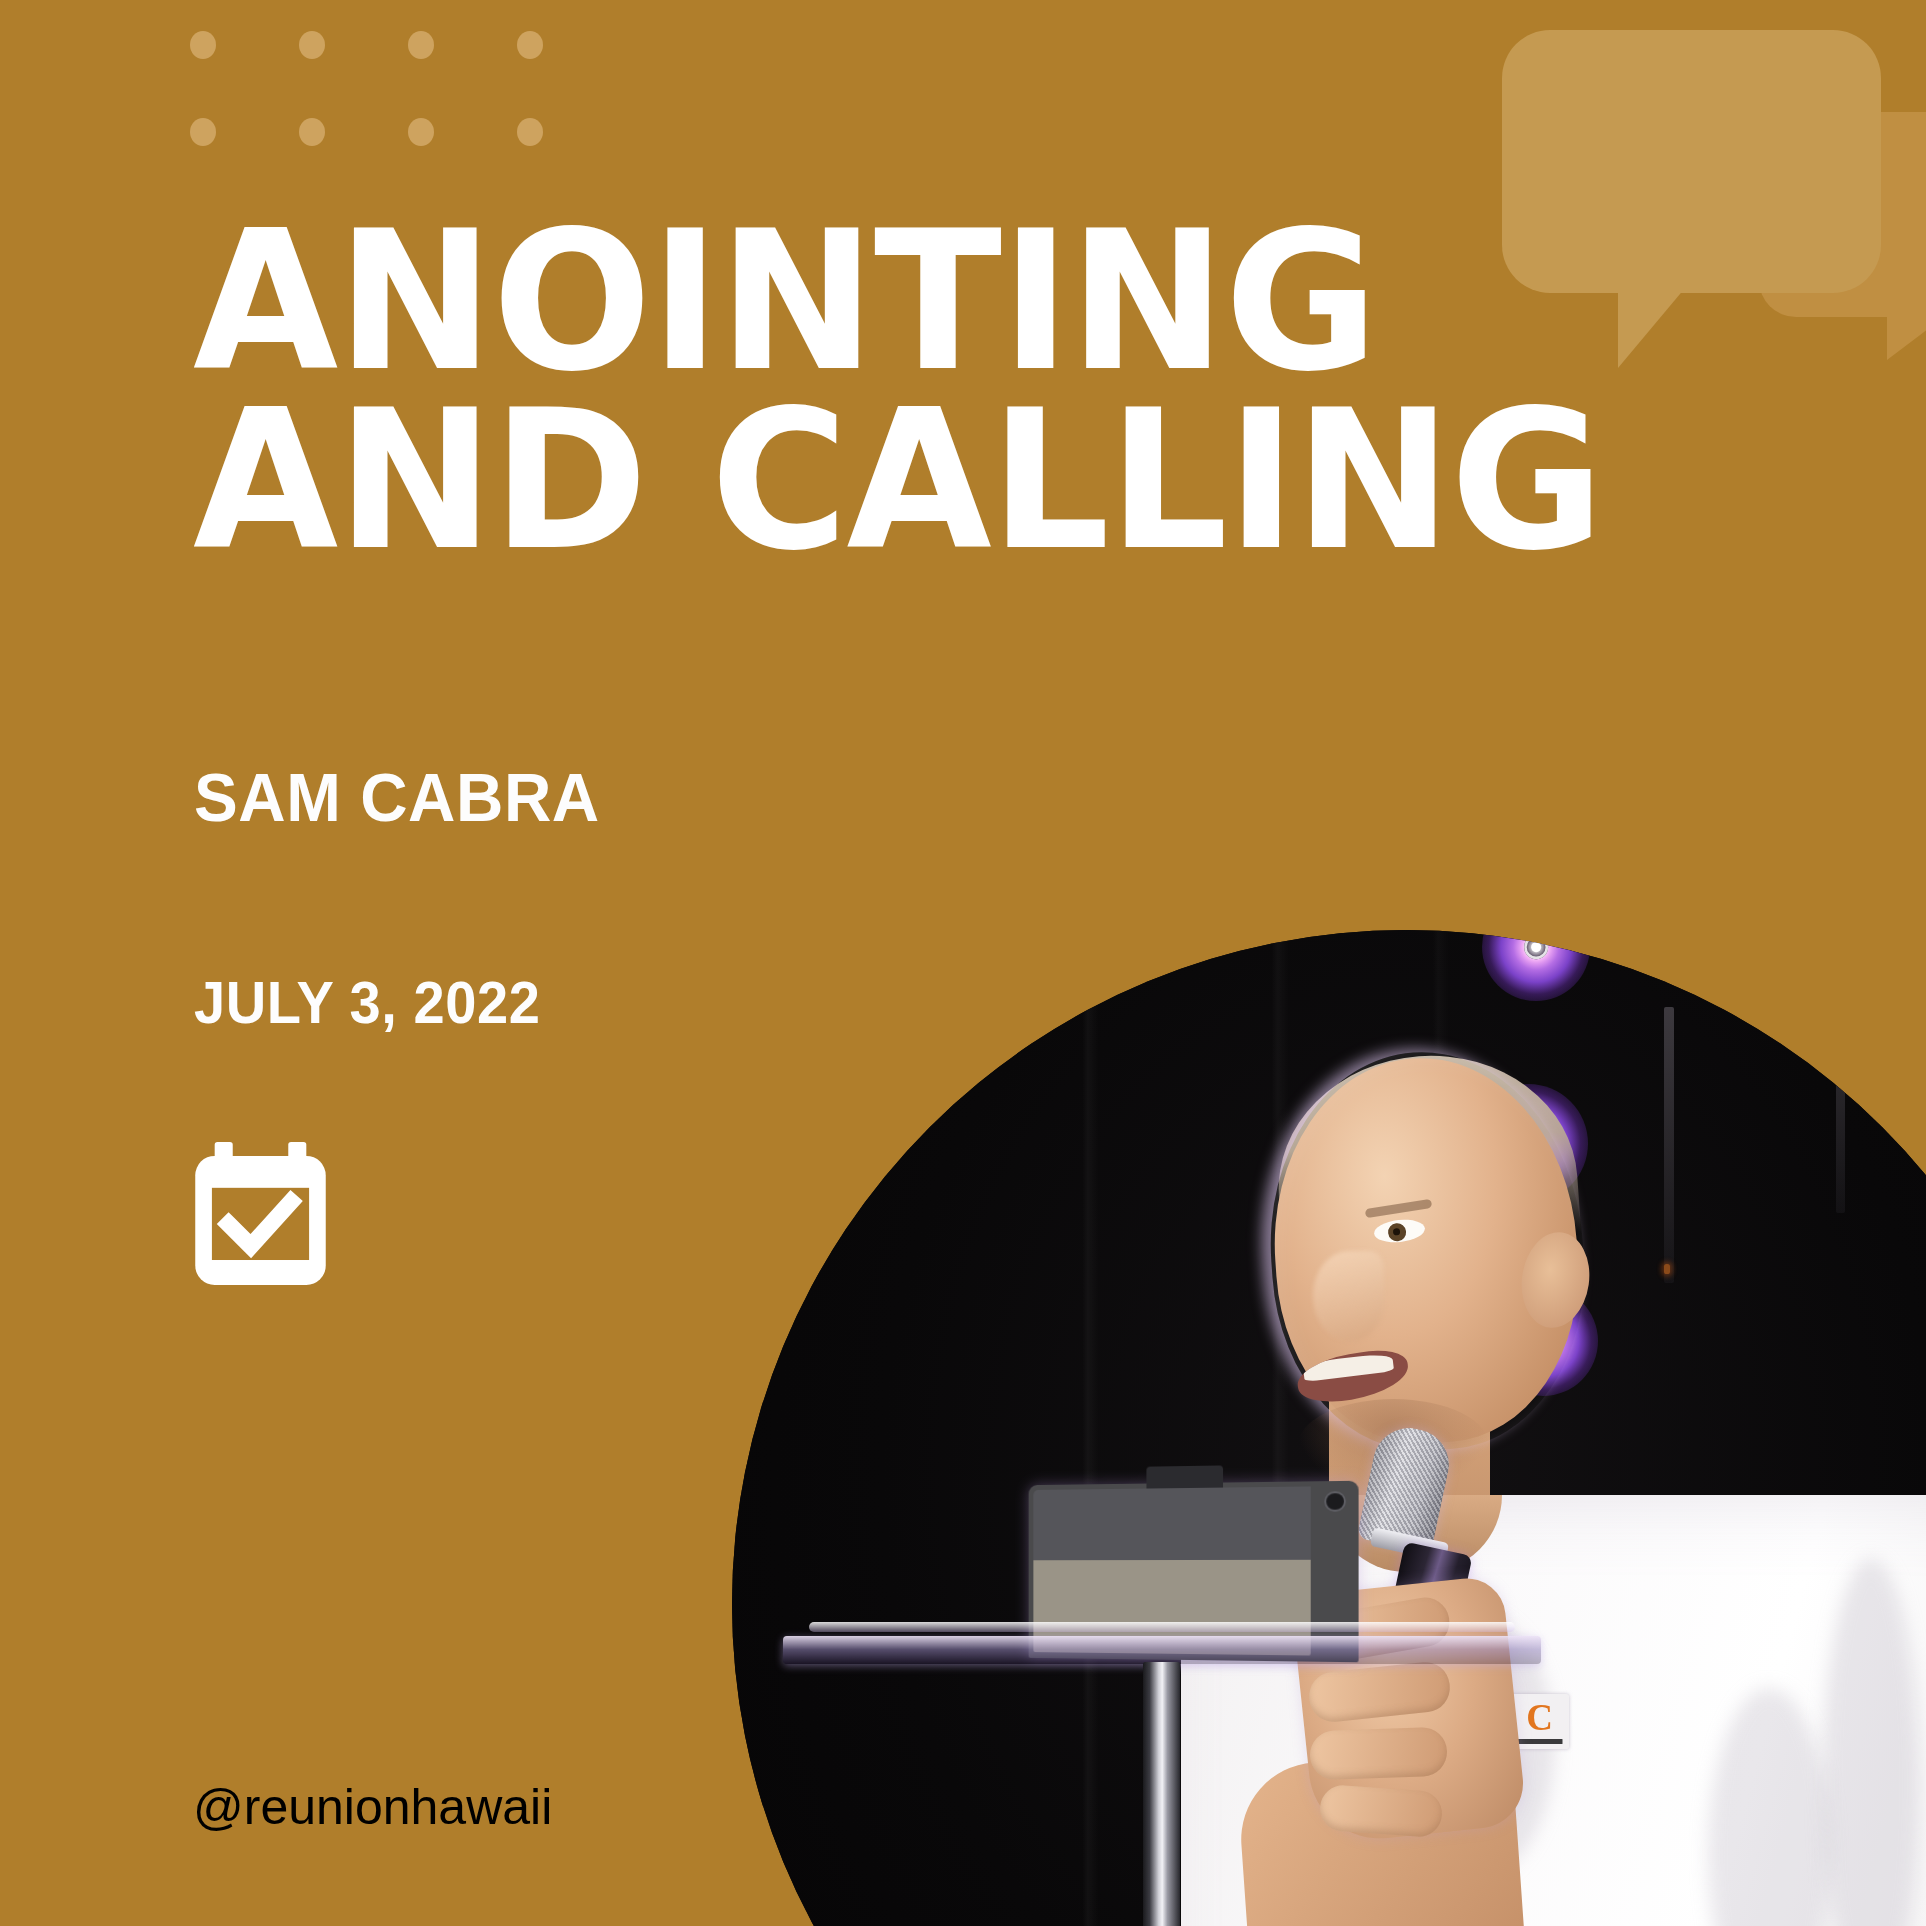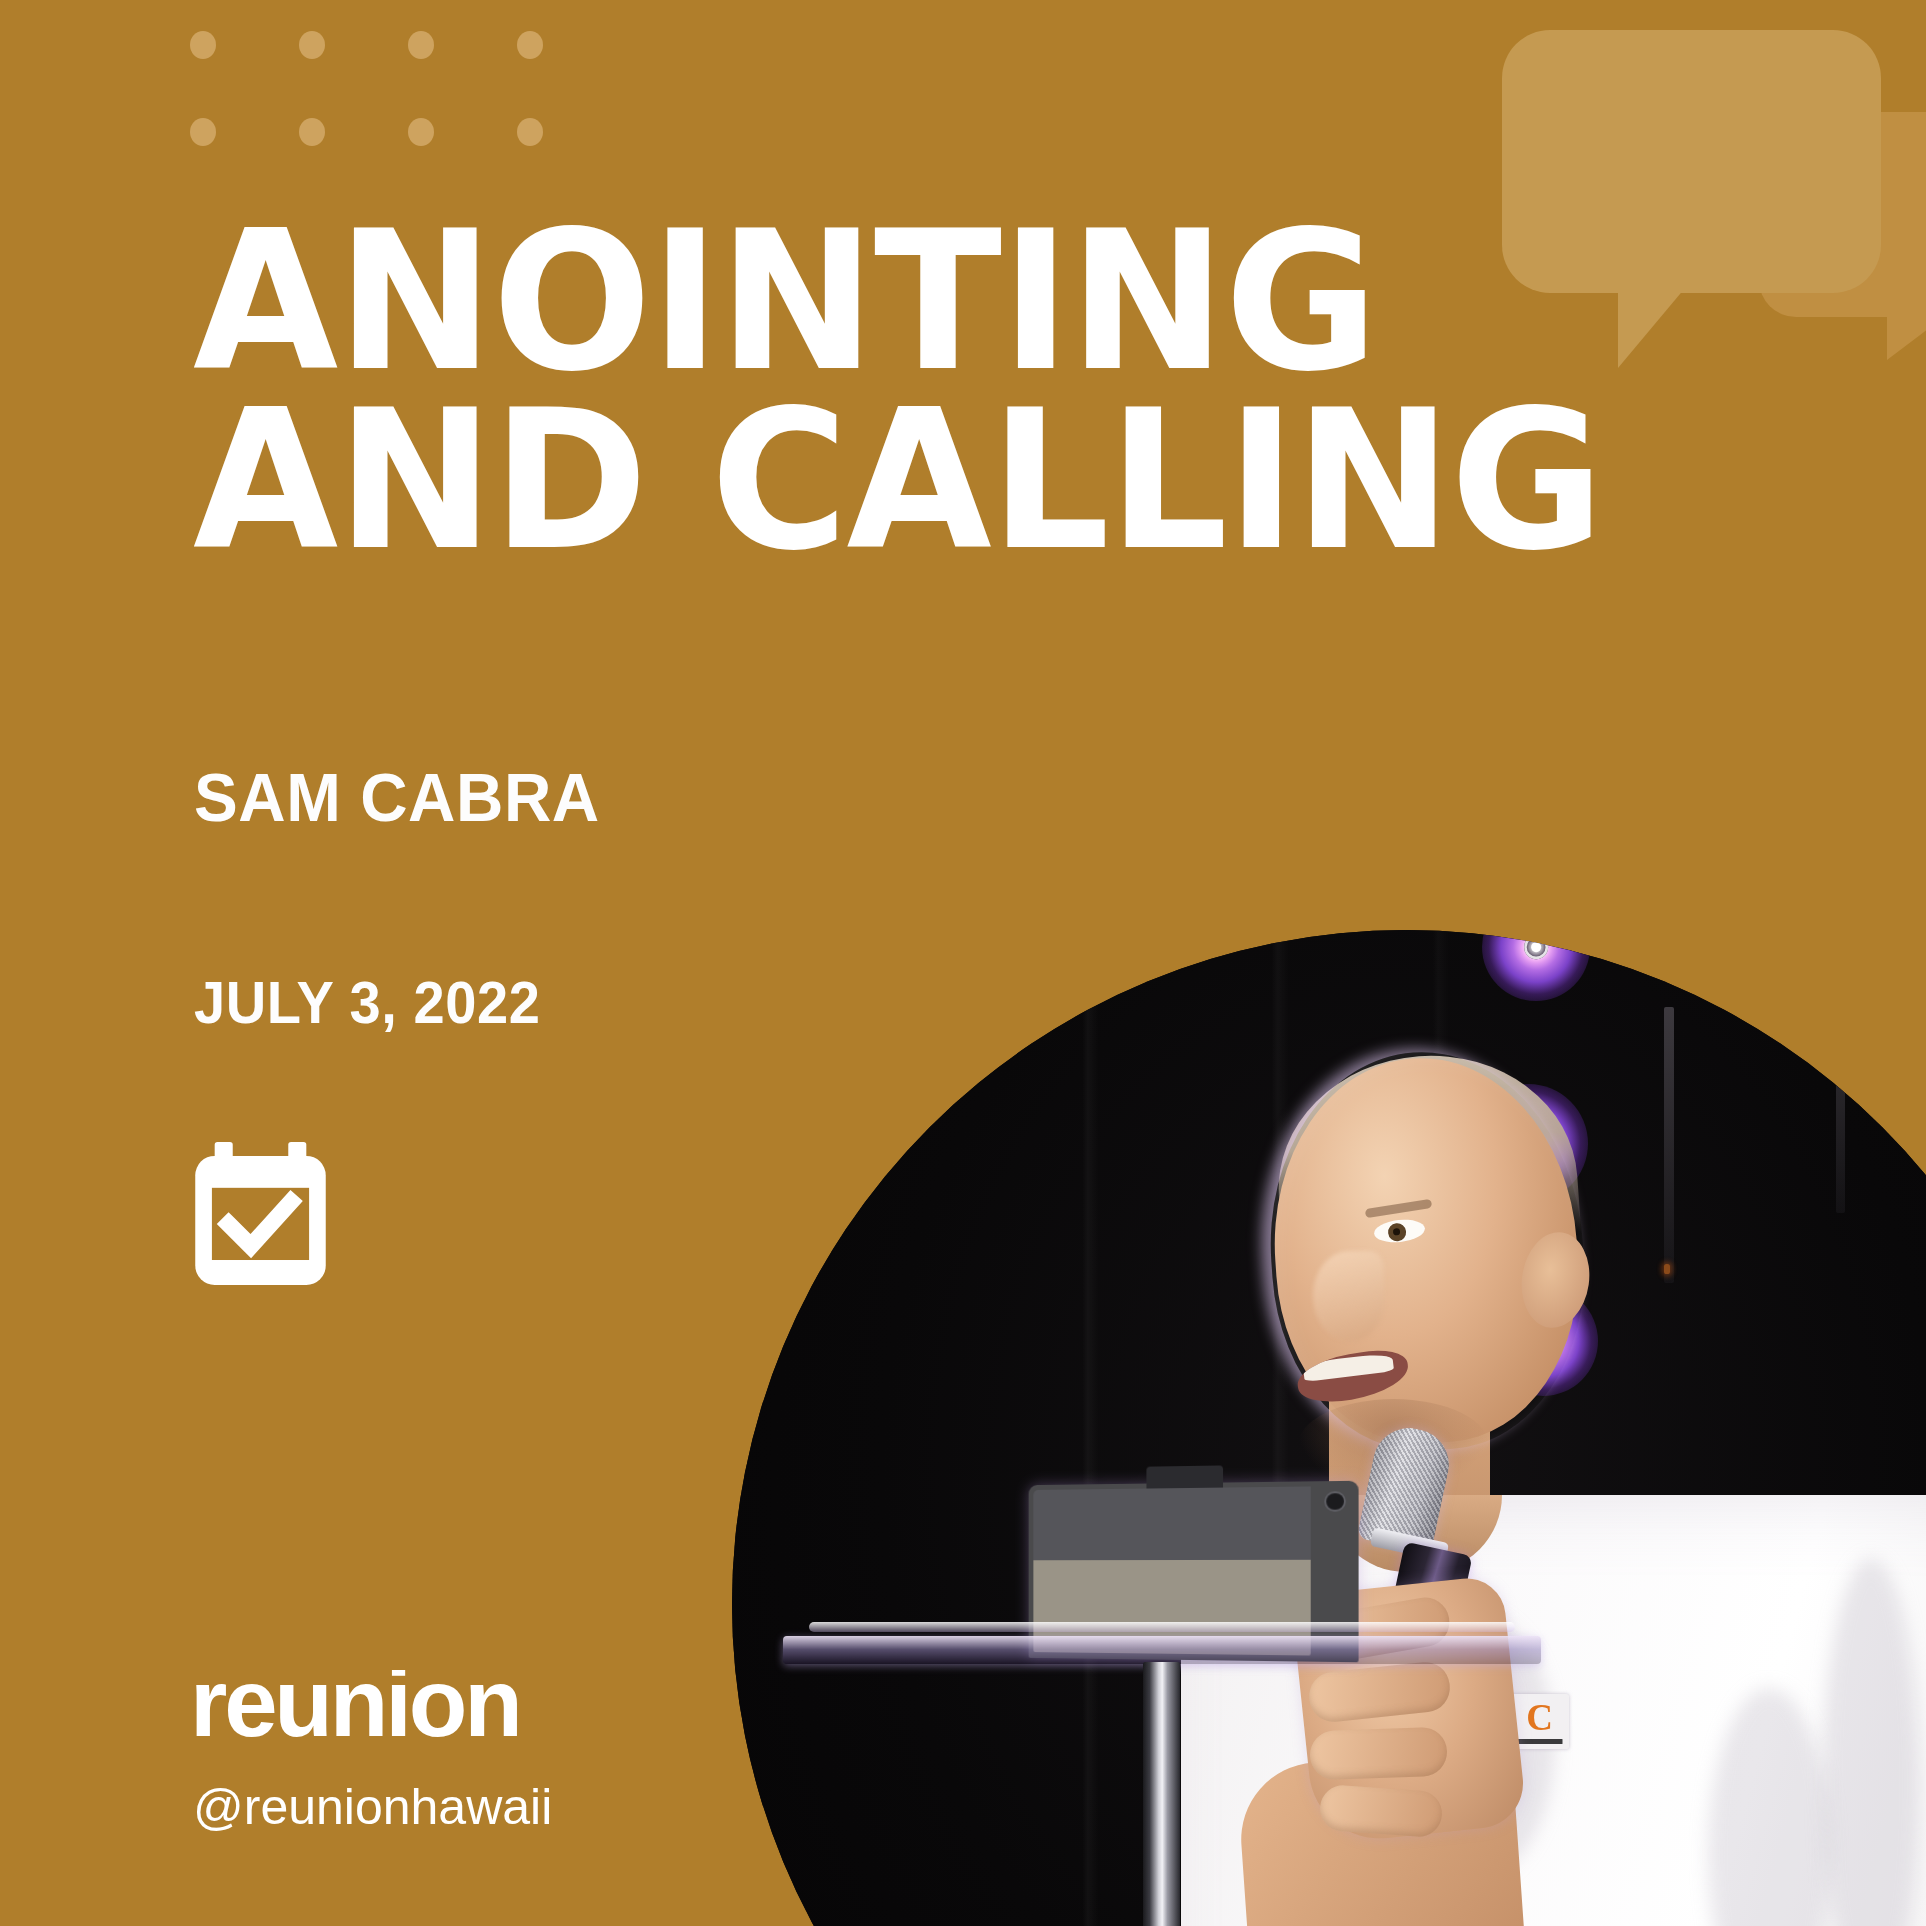--- a/index.html
+++ b/index.html
@@ -421,21 +421,21 @@
     line-height:1;
   }
   .brand .dotless { position:relative; }
   .brand .dotless::after{
     content:"";
     position:absolute; left:-1.3px; top:-1.3px; right:-1.3px; height:22px;
     background:#B07E2B;
   }
   .handle {
     position:absolute; left:193px; top:1778px;
-    color:#ffffff;
+    color:#000000;
     font-weight:400;
     font-size:50px;
     letter-spacing:0px;
   }
 </style>
 </head>
 <body>
 
 <div class="canvas">
 
@@ -538,18 +538,17 @@
   <div class="cal-icon">
     <svg viewBox="0 0 100 103" width="139" height="143" aria-hidden="true">
       <rect x="17" y="0" width="13" height="20" rx="2" fill="#ffffff"></rect>
       <rect x="70" y="0" width="13" height="20" rx="2" fill="#ffffff"></rect>
       <rect x="3" y="10" width="94" height="93" rx="14" fill="#ffffff"></rect>
       <rect x="15" y="33" width="70" height="52" fill="#B07E2B"></rect>
       <path d="M27 59 L43 75 L72 43" fill="none" stroke="#ffffff" stroke-width="12" stroke-linecap="square" stroke-linejoin="miter"></path>
     </svg>
   </div>
 
-  <div class="brand"><span>reun</span><span class="dotless">i</span><span>on</span></div>
 
   <div class="handle">@reunionhawaii</div>
 
 </div>
 
 
 </body></html>

